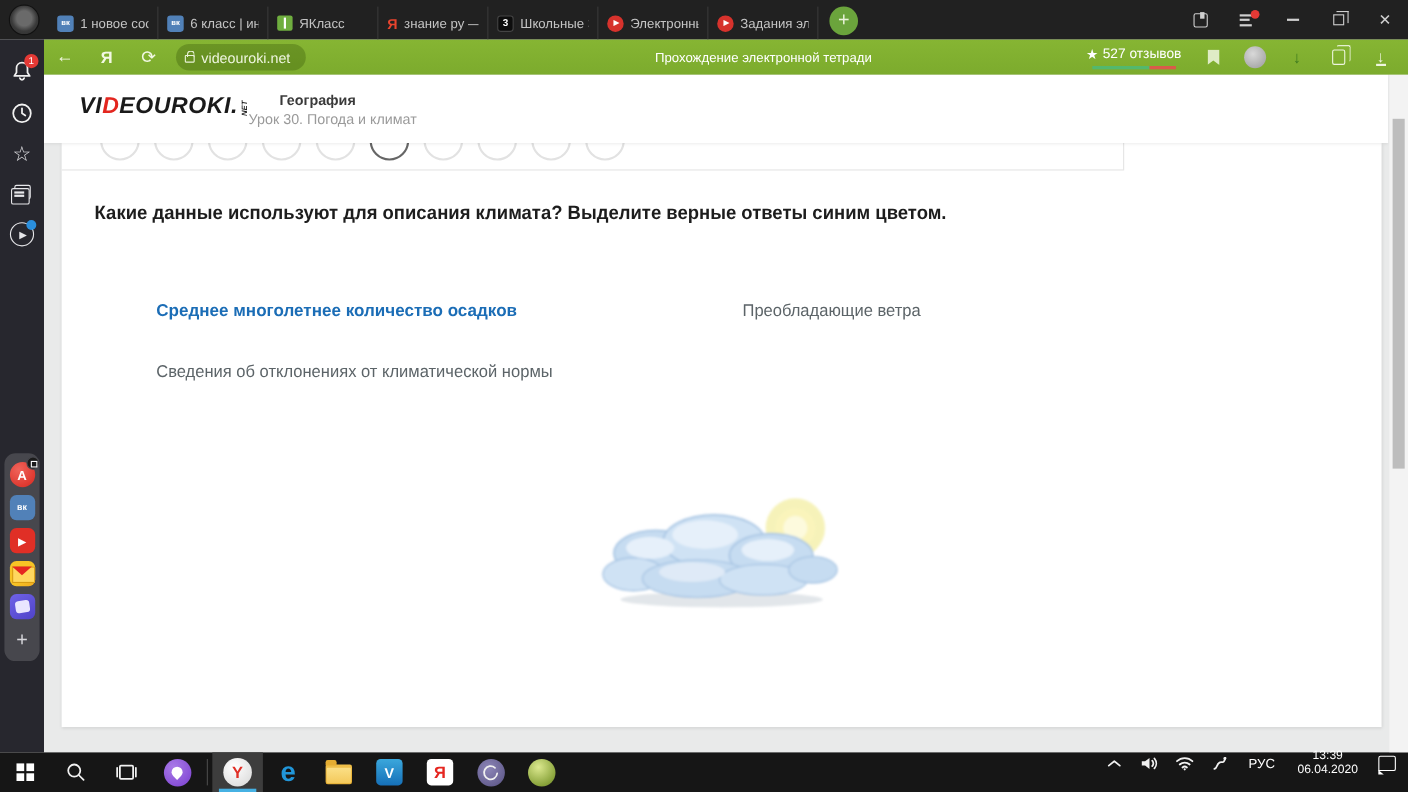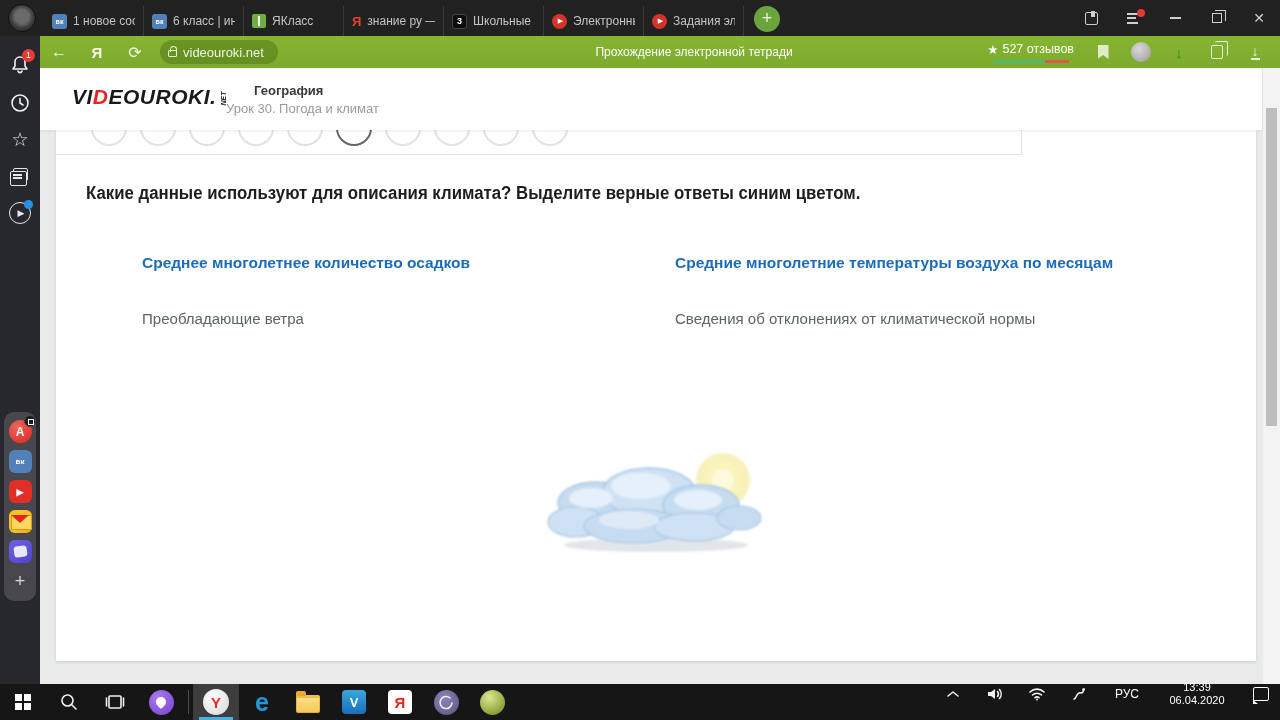--- a/index.html
+++ b/index.html
@@ -112,21 +112,21 @@
 
   .card { position:absolute; left:16px; top:62px; width:1200px; height:531px; background:#fff; overflow:hidden;
     box-shadow:0 1px 3px rgba(0,0,0,.13); }
   .qnav { position:absolute; left:35px; top:-20px; display:flex; gap:13px; }
   .qnav .c { width:36px; height:36px; border-radius:50%; border:2px solid #e2e2e2; background:#fff; }
   .qnav .c.active { border-color:#666; }
   .rule-h { position:absolute; left:0; top:24px; width:965px; height:1px; background:#e4e4e4; }
   .rule-v { position:absolute; left:965px; top:0; width:1px; height:25px; background:#e4e4e4; }
   .question { position:absolute; left:30px; top:53px; font-size:17.5px; font-weight:bold; color:#1d1d1d;
     transform:scaleX(.96); transform-origin:left; white-space:nowrap; }
-  .options { position:absolute; left:86px; top:116px; width:1090px; display:grid; grid-template-columns:533px 1fr;
+  .options { position:absolute; left:86px; top:136px; width:1090px; display:grid; grid-template-columns:533px 1fr;
     grid-auto-rows:56px; align-items:start; }
   .option { font-size:15.5px; cursor:pointer; padding-top:8px; }
   .option.selected { color:#1b6db6; font-weight:bold; }
   .option.unselected { color:#5c6468; transform:scaleX(.97); transform-origin:left; }
   .cloud-wrap { position:absolute; left:50%; top:318px; transform:translateX(-50%); }
   .submit { position:absolute; left:50%; top:461px; transform:translateX(-50%); background:#f6d326; border:none;
     border-radius:4px; padding:11px 24px; font-family:inherit; font-size:15px; font-weight:bold; color:#3f3a20;
     box-shadow:0 1px 2px rgba(0,0,0,.18); white-space:nowrap; cursor:pointer; }
 
   .scrollbar { position:absolute; right:0; top:0; width:17px; height:616px; background:#f3f3f3; z-index:4; }
@@ -149,21 +149,21 @@
   .folder { width:24px; height:18px; background:linear-gradient(#f0c04a,#e5ad32); border-radius:2px; position:relative; margin-top:3px; }
   .folder:before { content:""; position:absolute; left:0; top:-4px; width:10px; height:5px; background:#e5ad32; border-radius:2px 2px 0 0; }
   .folder:after { content:""; position:absolute; left:1px; top:3px; right:1px; bottom:1px; background:linear-gradient(#fbdf86,#f3c95b); border-radius:1px; }
   .vapp { width:24px; height:24px; border-radius:4px; background:linear-gradient(#3aa7dc,#1670b8); color:#fff; font-size:13px;
     font-weight:bold; display:flex; align-items:center; justify-content:center; }
   .yapp { width:24px; height:24px; border-radius:4px; background:#fff; color:#e52620; font-size:15px; font-weight:bold;
     display:flex; align-items:center; justify-content:center; }
   .btor { width:25px; height:25px; border-radius:50%; background:radial-gradient(circle at 40% 35%, #8d86b8, #575181);
     display:flex; align-items:center; justify-content:center; }
   .ball { width:25px; height:25px; border-radius:50%; background:radial-gradient(circle at 38% 30%, #dce98f, #8aa43c 70%, #6c8228); }
-  .tray { position:absolute; right:0; top:0; height:20px; display:flex; align-items:center; gap:16px; padding-right:6px; color:#fff; }
+  .tray { position:absolute; right:0; top:0; height:20px; display:flex; align-items:center; gap:6px; padding-right:6px; color:#fff; }
   .tray-ico { width:26px; height:36px; display:flex; align-items:center; justify-content:center; }
   .lang { font-size:12px; width:38px; text-align:center; }
   .clock { text-align:center; font-size:11px; line-height:13px; width:70px; }
   .notif-glyph { width:16px; height:14px; border:1.5px solid #fff; border-radius:2px 2px 2px 0; position:relative; }
   .notif-glyph:after { content:""; position:absolute; left:-1px; bottom:-4px; border-left:5px solid #fff; border-top:4px solid transparent; }
   svg.white-ic { stroke:#f0f0f0; fill:none; stroke-width:1.6; stroke-linecap:round; stroke-linejoin:round; }
 </style>
 </head>
 <body>
 
@@ -328,21 +328,20 @@
         <div class="c"></div>
         <div class="c"></div>
       </div>
       <div class="rule-h"></div>
       <div class="rule-v"></div>
 
       <div class="question">Какие данные используют для описания климата? Выделите верные ответы синим цветом.</div>
 
       <div class="options">
         <div class="option selected">Среднее многолетнее количество осадков</div>
-        <div class="option selected">Средние многолетние температуры воздуха по месяцам</div>
         <div class="option unselected">Преобладающие ветра</div>
         <div class="option unselected">Сведения об отклонениях от климатической нормы</div>
       </div>
 
       <div class="cloud-wrap">
         <svg width="230" height="115" viewBox="0 0 230 115">
           <defs>
               <filter id="soft">
                 <feGaussianBlur stdDeviation="1.1"></feGaussianBlur>
               </filter>

